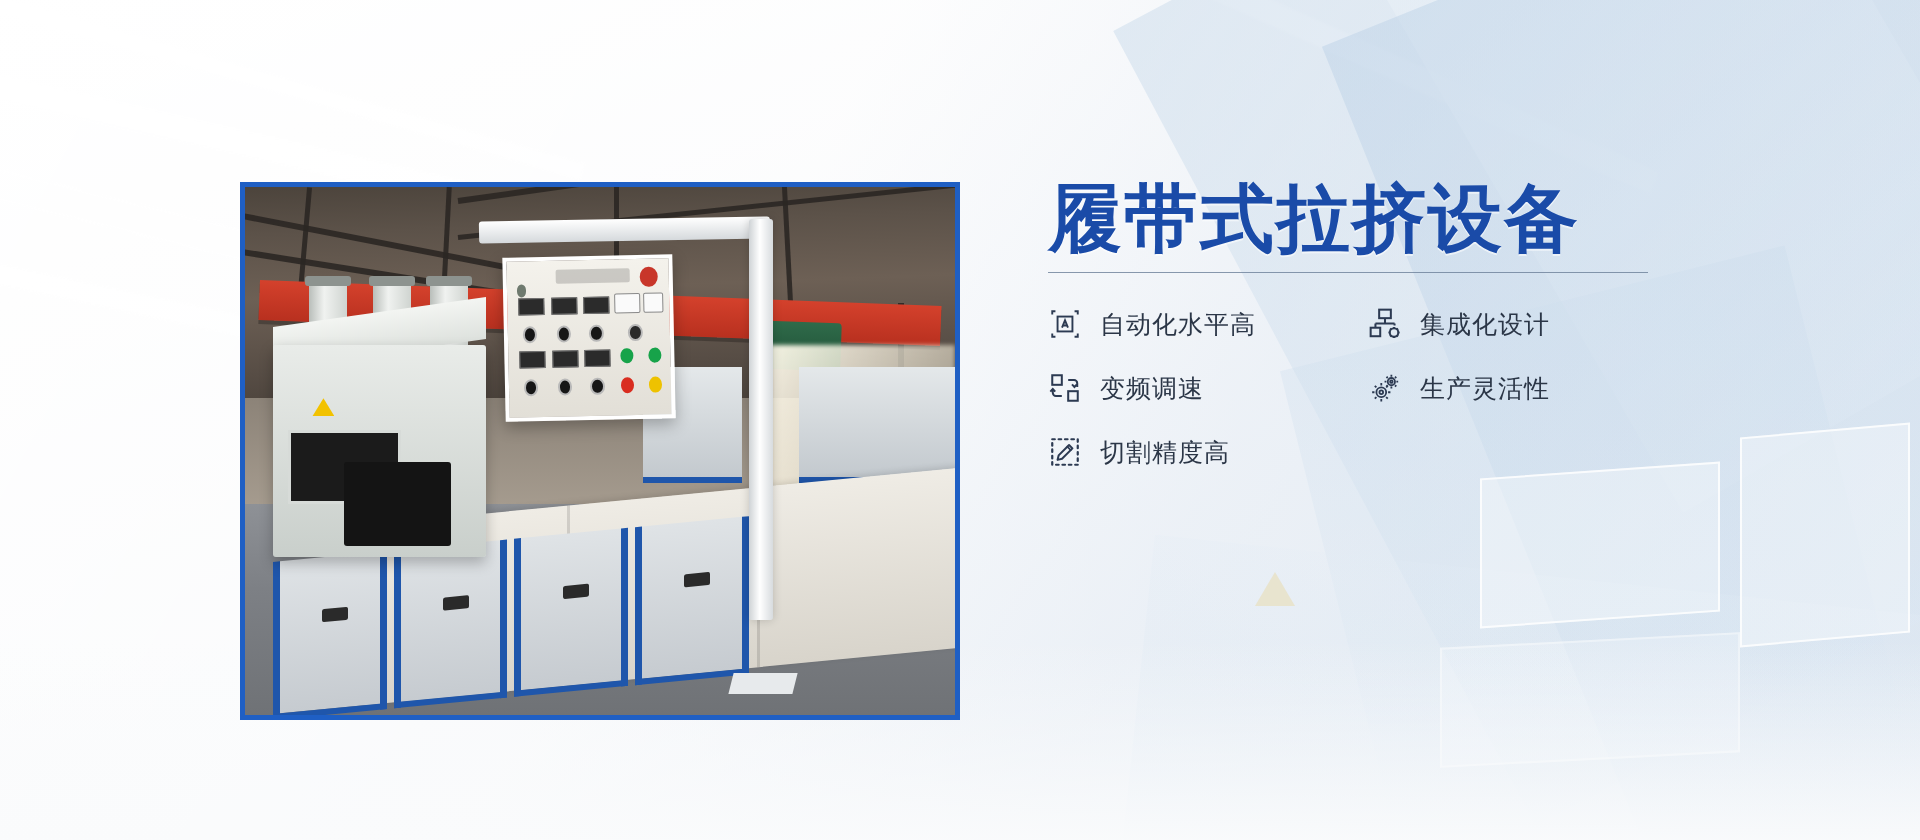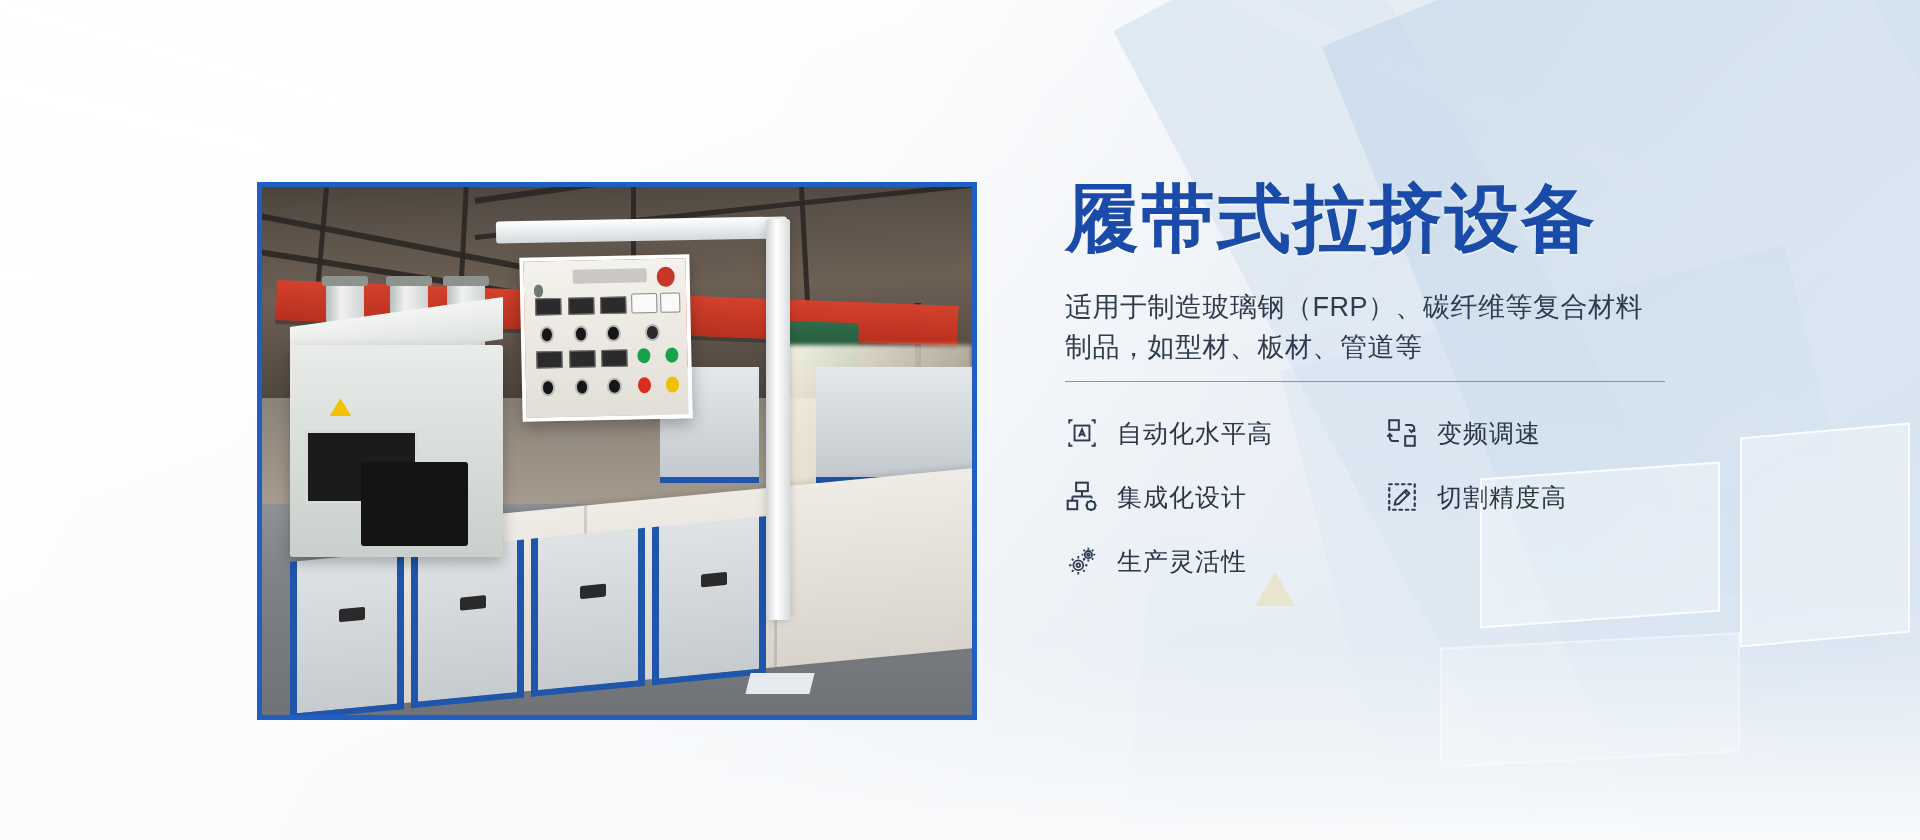--- a/index.html
+++ b/index.html
@@ -67,21 +67,21 @@
     border-left:20px solid transparent; border-right:20px solid transparent;
     border-bottom:34px solid rgba(232,214,160,0.45);
   }
   
   .bottom-wash{
     position:absolute; left:0; bottom:0; width:100%; height:200px;
     background:linear-gradient(to top, rgba(250,251,252,0.95), rgba(250,251,252,0));
   }
 
   
-  .wrap{ position:absolute; inset:0;margin-left:17px; }
+  .wrap{ position:absolute; inset:0; }
 
   
   .photo-card{
     position:absolute; left:240px; top:182px; width:720px; height:538px;
     border:5px solid #1f5fc4; background:#b9c2c9; overflow:hidden;
   }
   .photo{ position:absolute; inset:0; }
 
   
   .ph-roof{
@@ -339,84 +339,83 @@
       </div>
 
       <div class="gantry-arm"></div>
       <div class="gantry-post"></div>
       <div class="gantry-foot"></div>
     </div>
   </div>
 
   <div class="txt">
     <div class="title">履带式拉挤设备</div>
-    <div class="desc">适用于制造玻璃钢（FRP）、碳纤维等复合材料制品，如型材、板材、管道等</div>
     <div class="rule"></div>
 
     <div class="features">
 
       <div class="feat">
         <span class="ico">
           <svg viewBox="0 0 32 32" fill="none" stroke="currentColor" stroke-width="1.8">
             <path d="M7 4H4v3M25 4h3v3M7 28H4v-3M25 28h3v-3"></path>
             <rect x="9" y="9" width="14" height="14"></rect>
             <path d="M13.2 19.5 16 12.5l2.8 7M14.1 17.4h3.8"></path>
           </svg>
         </span>
         <span class="lbl">自动化水平高</span>
       </div>
 
+
+      <div class="feat">
+        <span class="ico">
+          <svg viewBox="0 0 32 32" fill="none" stroke="currentColor" stroke-width="1.9">
+            <rect x="10.5" y="2.5" width="11" height="8"></rect>
+            <path d="M16 10.5v5M7 15.5h18M7 15.5v4M25 15.5v2"></path>
+            <rect x="2.5" y="19.5" width="9" height="8"></rect>
+            <circle cx="24.5" cy="24" r="4"></circle>
+            <path d="M24.5 18.8v1.6M24.5 27.6v1.6M19.3 24h1.6M28.1 24h1.6M20.8 20.3l1.2 1.2M27 26.5l1.2 1.2M28.2 20.3 27 21.5M22 26.5l-1.2 1.2"></path>
+          </svg>
+        </span>
+        <span class="lbl">集成化设计</span>
+      </div>
 
       <div class="feat">
         <span class="ico">
           <svg viewBox="0 0 32 32" fill="none" stroke="currentColor" stroke-width="1.9">
             <rect x="4" y="4" width="9" height="9"></rect>
             <rect x="19" y="19" width="9" height="9"></rect>
             <path d="M19 8.5h5.5a3 3 0 0 1 3 3V15"></path>
             <path d="M25.2 12.6 27.5 15l2.3-2.4" transform="translate(-2.6 0)"></path>
             <path d="M13 23.5H7.5a3 3 0 0 1-3-3V17"></path>
             <path d="M2.2 19.4 4.5 17l2.3 2.4" transform="translate(0 0)"></path>
           </svg>
         </span>
         <span class="lbl">变频调速</span>
       </div>
 
       <div class="feat">
         <span class="ico">
-          <svg viewBox="0 0 32 32" fill="none" stroke="currentColor" stroke-width="1.9">
-            <rect x="10.5" y="2.5" width="11" height="8"></rect>
-            <path d="M16 10.5v5M7 15.5h18M7 15.5v4M25 15.5v2"></path>
-            <rect x="2.5" y="19.5" width="9" height="8"></rect>
-            <circle cx="24.5" cy="24" r="4"></circle>
-            <path d="M24.5 18.8v1.6M24.5 27.6v1.6M19.3 24h1.6M28.1 24h1.6M20.8 20.3l1.2 1.2M27 26.5l1.2 1.2M28.2 20.3 27 21.5M22 26.5l-1.2 1.2"></path>
-          </svg>
-        </span>
-        <span class="lbl">集成化设计</span>
-      </div>
-
-      <div class="feat">
-        <span class="ico">
-          <svg viewBox="0 0 32 32" fill="none" stroke="currentColor" stroke-width="2.1" stroke-linecap="round">
-            <path d="M4 4h2.4M10 4h2.4M16 4h2.4M22 4h2.4M28 4v2.4M28 10v2.4M28 16v2.4M28 22v2.4M28 28h-2.4M22 28h-2.4M16 28h-2.4M10 28h-2.4M4 28v-2.4M4 22v-2.4M4 16v-2.4M4 10V7.6"></path>
-            <path d="M9 23.4l1-4.2L19.8 9.4l3.2 3.2L13.2 22.4z" stroke-width="1.9" stroke-linejoin="round"></path>
-            <path d="M18.2 11l3.2 3.2" stroke-width="1.6"></path>
-          </svg>
-        </span>
-        <span class="lbl">切割精度高</span>
-      </div>
-
-      <div class="feat">
-        <span class="ico">
           <svg viewBox="0 0 32 32" fill="none" stroke="currentColor" stroke-width="1.7">
             <circle cx="12.5" cy="20" r="4.6"></circle>
             <circle cx="12.5" cy="20" r="1.7"></circle>
             <path d="M12.5 13.6v-2.2M12.5 28.6v-2.2M6.1 20H3.9M21.1 20h-2.2M7.9 15.4 6.4 13.9M18.6 26.1l-1.5-1.5M17.1 15.4l1.5-1.5M6.4 26.1l1.5-1.5"></path>
             <circle cx="22" cy="10" r="3.4"></circle>
             <circle cx="22" cy="10" r="1.2"></circle>
             <path d="M22 5.3V3.6M22 16.4v-1.7M17.3 10h-1.7M28.4 10h-1.7M18.6 6.6l-1.2-1.2M26.6 14.6l-1.2-1.2M25.4 6.6l1.2-1.2M17.4 14.6l1.2-1.2"></path>
           </svg>
         </span>
         <span class="lbl">生产灵活性</span>
       </div>
 
+      <div class="feat">
+        <span class="ico">
+          <svg viewBox="0 0 32 32" fill="none" stroke="currentColor" stroke-width="2.1" stroke-linecap="round">
+            <path d="M4 4h2.4M10 4h2.4M16 4h2.4M22 4h2.4M28 4v2.4M28 10v2.4M28 16v2.4M28 22v2.4M28 28h-2.4M22 28h-2.4M16 28h-2.4M10 28h-2.4M4 28v-2.4M4 22v-2.4M4 16v-2.4M4 10V7.6"></path>
+            <path d="M9 23.4l1-4.2L19.8 9.4l3.2 3.2L13.2 22.4z" stroke-width="1.9" stroke-linejoin="round"></path>
+            <path d="M18.2 11l3.2 3.2" stroke-width="1.6"></path>
+          </svg>
+        </span>
+        <span class="lbl">切割精度高</span>
+      </div>
+
     </div>
   </div>
 </div>
 
 </body></html>

